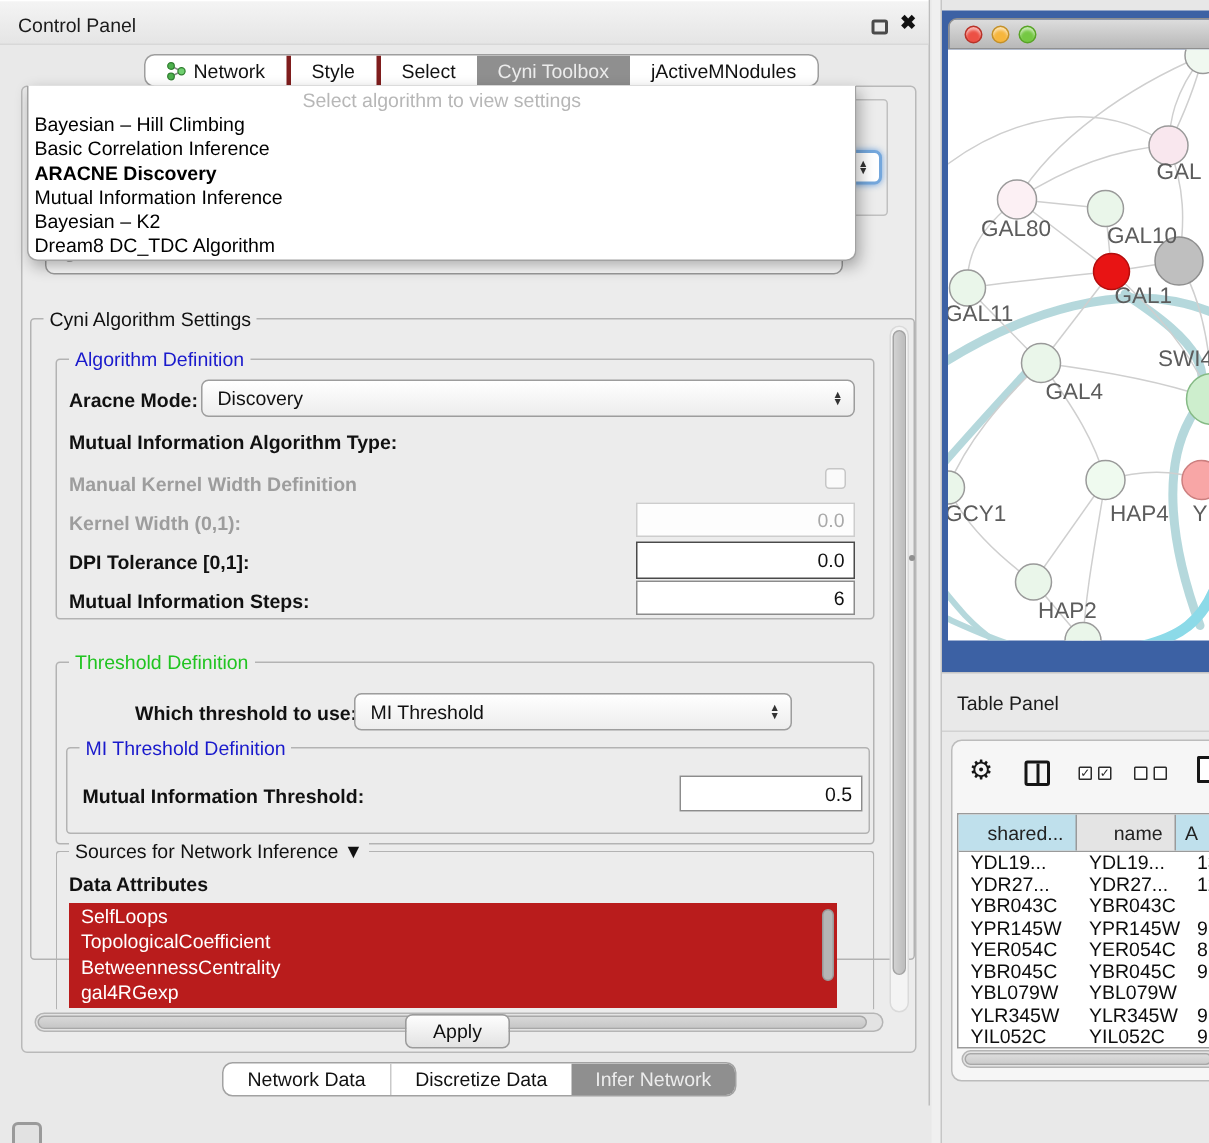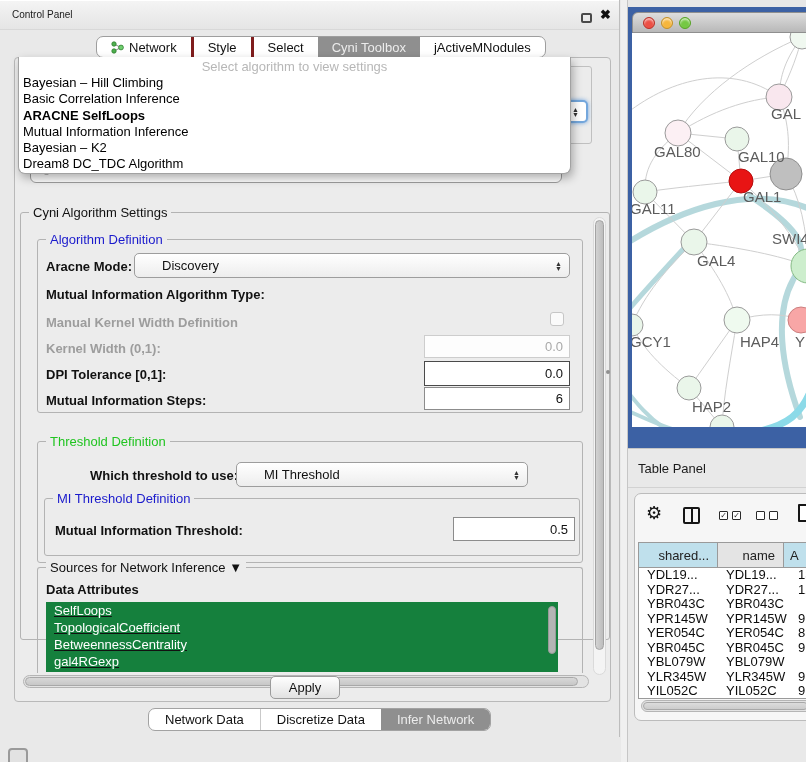--- a/index.html
+++ b/index.html
@@ -4,21 +4,21 @@
 <style>
   * { margin:0; padding:0; box-sizing:border-box; }
   html,body { width:806px; height:762px; }
   #root {
     position:relative; width:806px; height:762px; overflow:hidden;
     background:#e9e9e9; font-family:"Liberation Sans", sans-serif; font-size:13px; color:#111;
   }
   
   .cp { position:absolute; left:0; top:0; width:620px; height:737px; background:#e9e9e9; border-right:1px solid #bdbdbd; }
   .cp-titlebar { position:absolute; left:0; top:0; right:0; height:30px; background:linear-gradient(#f4f4f4,#e5e5e5); border-top:1px solid #ffffff; border-bottom:1px solid #d8d8d8; }
-  .cp-title { position:absolute; left:12px; top:8px; font-size:10px; color:#1b1b1b; }
+  .cp-title { position:absolute; left:12px; top:8px; font-size:13px; color:#1b1b1b; }
   .cp-float { position:absolute; left:581px; top:12px; width:11px; height:10px; border:2px solid #4a4a4a; border-radius:2px; background:transparent; }
   .cp-close { position:absolute; left:600px; top:6px; font-size:13px; font-weight:bold; color:#111; }
   
   .tabstrip { position:absolute; left:96px; top:36px; height:22px; display:flex; background:#fff; border:1px solid #9e9e9e; border-radius:7px; overflow:hidden; }
   .tab { display:flex; align-items:center; padding:0 14px; color:#111; white-space:nowrap; }
   .tab.sep { border-left:3px solid #7f1d1d; }
   .tab.sel { background:#8f8f8f; color:#ececec; }
   .net-ico { width:13px; height:13px; margin-right:5px; }
   
   .inner { position:absolute; left:14px; top:57px; width:597px; height:645px; background:#ececec; border:1px solid #b9b9b9; border-radius:4px; }
@@ -35,33 +35,33 @@
   .grp { position:absolute; border:1px solid #b3b3b3; border-radius:3px; }
   .legend { position:absolute; top:-8px; left:8px; background:#ececec; padding:0 4px; font-size:13px; color:#111; white-space:nowrap; }
   .legend.blue { color:#1a1acc; }
   .legend.green { color:#21c421; }
   .settings { left:20px; top:212px; width:590px; height:428px; }
   .vscroll { position:absolute; right:3px; top:4px; width:13px; height:458px; background:#f4f4f4; border:1px solid #dadada; border-radius:7px; }
   .vscroll .vthumb { position:absolute; left:1px; right:1px; top:2px; height:430px; background:linear-gradient(90deg,#d2d2d2,#bdbdbd); border:1px solid #a3a3a3; border-radius:6px; }
   .algo { left:16px; top:26px; width:546px; height:174px; }
   .lbl { position:absolute; font-size:13px; font-weight:bold; color:#111; white-space:nowrap; }
   .lbl.dis { color:#9d9d9d; }
-  .combo { position:absolute; background:linear-gradient(#ffffff,#ededed); border:1px solid #9d9d9d; border-radius:5px; font-size:13px; color:#111; padding-left:27px; display:flex; align-items:center; }
+  .combo { position:absolute; background:linear-gradient(#ffffff,#ededed); border:1px solid #9d9d9d; border-radius:5px; font-size:13px; color:#111; padding-left:10px; display:flex; align-items:center; }
   .step { position:absolute; right:7px; top:50%; transform:translateY(-50%); display:flex; flex-direction:column; align-items:center; font-size:7px; line-height:5px; color:#333; }
   .field { position:absolute; background:#fff; border:1px solid #8c8c8c; font-size:13px; color:#111; display:flex; align-items:center; justify-content:flex-end; padding:0 6px; }
   .field.dis { border-color:#cdcdcd; color:#a9a9a9; background:#fdfdfd; }
   .field.dark { border-color:#4a4a4a; }
   .checkbox { position:absolute; width:14px; height:14px; border:1px solid #c6c6c6; border-radius:3px; background:#fafafa; }
   .hub { position:absolute; left:18px; top:199px; font-size:13px; color:#000; }
   .hub .arr { font-size:12px; margin-left:8px; }
   .thr { left:16px; top:228px; width:546px; height:122px; }
   .mithr { left:6px; top:56px; width:536px; height:58px; }
   .src { left:16px; top:354px; width:546px; height:106px; border-bottom:none; border-radius:3px 3px 0 0; }
   .attrlbl { position:absolute; left:8px; top:14px; font-weight:bold; }
-  .attrlist { position:absolute; left:8px; top:34px; width:512px; height:70px; background:#15803d; overflow:hidden;text-decoration:underline; }
+  .attrlist { position:absolute; left:8px; top:34px; width:512px; height:70px; background:#b91c1c; overflow:hidden; }
   .attr-item { color:#fff; font-size:13px; height:17px; line-height:17px; padding-left:8px; white-space:nowrap; }
   .attrthumb { position:absolute; right:2px; top:4px; width:8px; height:48px; background:#b5b5b5; border:1px solid #9a9a9a; border-radius:4px; }
   .hcapsule { position:absolute; left:2px; top:462px; width:566px; height:13px; background:#e3e3e3; border:1px solid #b5b5b5; border-radius:7px; }
   .hcapsule .hthumb { margin:1px; height:9px; width:98%; background:linear-gradient(#d8d8d8,#c7c7c7); border:1px solid #a8a8a8; border-radius:6px; }
   .apply { position:absolute; left:270px; top:676px; width:70px; height:23px; background:linear-gradient(#fefefe,#e2e2e2); border:1px solid #9b9b9b; border-radius:5px; display:flex; align-items:center; justify-content:center; font-size:13px; }
   .btabs { position:absolute; left:148px; top:708px; height:23px; display:flex; background:#fff; border:1px solid #a2a2a2; border-radius:7px; overflow:hidden; }
   .btab { display:flex; align-items:center; padding:0 16px; color:#111; white-space:nowrap; }
   .btab.sep { border-left:1px solid #c9c9c9; }
   .btab.sel { background:#8f8f8f; color:#ececec; }
   .drag-dot { position:absolute; left:606px; top:370px; width:4px; height:4px; background:#8f8f8f; border-radius:50%; }
@@ -154,21 +154,21 @@
         <span>▲</span>
           <span>▼</span>
       </span>
     </div>
 
     <div class="popup">
       <div class="popup-prompt">Select algorithm to view settings</div>
       <div id="popup-items">
           <div class="popup-item">Bayesian – Hill Climbing</div>
           <div class="popup-item">Basic Correlation Inference</div>
-          <div class="popup-item bold">ARACNE SelfLoops</div>
+          <div class="popup-item bold">ARACNE Discovery</div>
           <div class="popup-item">Mutual Information Inference</div>
           <div class="popup-item">Bayesian – K2</div>
           <div class="popup-item">Dream8 DC_TDC Algorithm</div>
         </div>
     </div>
 
     <div class="grp settings">
       <span class="legend">Cyni Algorithm Settings</span>
       <div class="vscroll">
           <div class="vthumb"></div>

